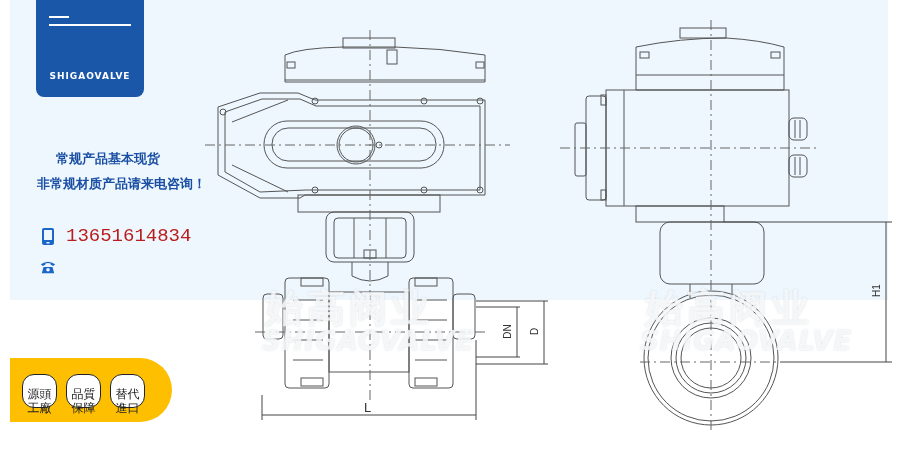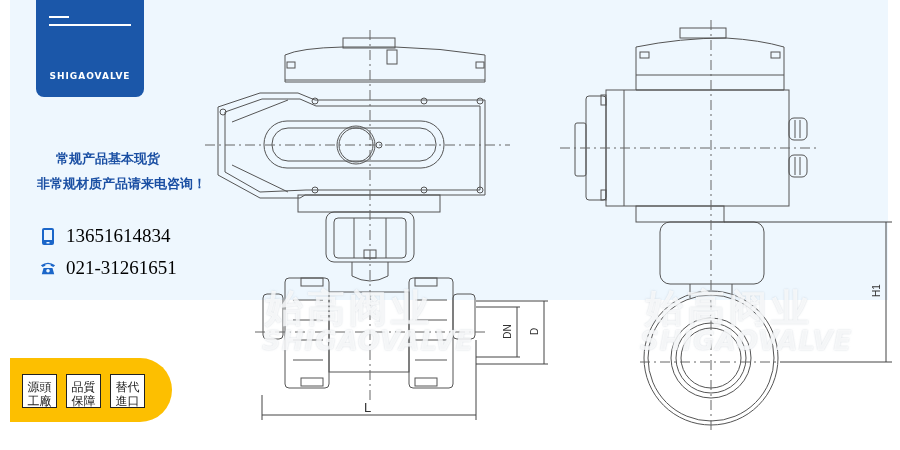--- a/index.html
+++ b/index.html
@@ -6,27 +6,27 @@
     body { width: 900px; height: 450px; position: relative; overflow: hidden; background: #ffffff; font-family: "DejaVu Sans", sans-serif; }
     .panel { position: absolute; left: 10px; top: 0; width: 878px; height: 300px; background: #eef7fe; }
     .logo { position: absolute; left: 36px; top: 0; width: 108px; height: 97px; background: #1b57a9; border-radius: 0 0 8px 8px; }
     .logo .bar1 { position: absolute; left: 13px; top: 16px; width: 20px; height: 2px; background: #fff; }
     .logo .bar2 { position: absolute; left: 13px; top: 24px; width: 82px; height: 2px; background: #fff; }
     .logo .sg { position: absolute; left: 8px; top: 28px; width: 92px; text-align: center; color: #fff; font-family: "DejaVu Sans", sans-serif; font-weight: bold; font-size: 38px; line-height: 40px; font-style: italic; letter-spacing: -2px; }
     .logo .brand { position: absolute; left: 0; top: 71px; width: 108px; text-align: center; color: #fff; font-family: "DejaVu Sans", sans-serif; font-weight: bold; font-size: 9px; letter-spacing: 1px; }
     .promo { position: absolute; left: 37px; color: #1a4fa3; font-weight: bold; font-size: 13px; font-family: "DejaVu Sans", sans-serif; white-space: nowrap; }
     .promo.l1 { top: 150px; margin-left: 19px; }
     .promo.l2 { top: 175px; }
-    .contact { position: absolute; left: 40px; display: flex; align-items: center; gap: 10px; font-family: Liberation Serif, serif; font-size: 19px; color: #000000; }
+    .contact { position: absolute; left: 40px; display: flex; align-items: center; gap: 10px; font-family: Liberation Mono, monospace; font-size: 19px; color: #b91c1c; }
     .contact.c1 { top: 225px; }
     .contact.c2 { top: 257px; }
     .contact .ico { width: 16px; height: 20px; display: flex; align-items: center; justify-content: center; }
     .pill { position: absolute; left: 10px; top: 358px; width: 162px; height: 64px; background: #fdbf00; border-radius: 0 32px 32px 0; }
     .badges { position: absolute; left: 22px; top: 374px; display: flex; gap: 9px; }
-    .badge { width: 35px; height: 34px; background: #fff; border: 1.5px solid #222; border-radius: 0; box-sizing: border-box; font-size: 12px; line-height: 14px; text-align: center; color: #222; padding-top: 5px; font-family: "DejaVu Sans", sans-serif; }
+    .badge { width: 35px; height: 34px; background: #fff; border: 1.5px solid #222; border-radius: 12px; box-sizing: border-box; font-size: 12px; line-height: 14px; text-align: center; color: #222; padding-top: 12px; font-family: "DejaVu Sans", sans-serif; }
     .drawing { position: absolute; left: 0; top: 0; }
     .watermark { position: absolute; color: rgba(255,255,255,0.75); font-weight: bold; font-family: "DejaVu Sans", sans-serif; text-shadow: 0 0 2px rgba(180,190,200,0.6); white-space: nowrap; }
     .wm1a { left: 265px; top: 283px; font-size: 38px; letter-spacing: 4px; }
     .wm1b { left: 262px; top: 326px; font-size: 26px; letter-spacing: 1px; font-style: italic; }
     .wm2a { left: 645px; top: 283px; font-size: 38px; letter-spacing: 4px; }
     .wm2b { left: 640px; top: 326px; font-size: 26px; letter-spacing: 1px; font-style: italic; }
     .dim { position: absolute; font-family: "Liberation Sans", sans-serif; color: #333; }
   </style>
 </head>
 <body>
@@ -53,21 +53,20 @@
   <span>13651614834</span>
 </div>
 <div class="contact c2">
   <span class="ico">
     <svg width="18" height="16" viewBox="0 0 18 16">
         <path d="M1 5 Q9 -1 17 5 L15 7 L12 5.5 L12 4 Q9 3 6 4 L6 5.5 L3 7 Z" fill="#1b66c9"></path>
         <path d="M4 8 L14 8 L16 15 L2 15 Z" fill="#1b66c9"></path>
         <circle cx="9" cy="11" r="2" fill="#eef7fe"></circle>
       </svg>
   </span>
-  <span>021-31261651</span>
 </div>
 
 <svg class="drawing" width="900" height="450" viewBox="0 0 900 450" fill="none" stroke="#555" stroke-width="1">
 
   <g>
     <rect x="343" y="38" width="52" height="10" stroke="#555"></rect>
     <path d="M285 55 Q300 48 343 47 L395 47 Q440 48 485 55 L485 82 L285 82 Z"></path>
     <line x1="285" y1="80" x2="485" y2="80"></line>
     <rect x="287" y="62" width="8" height="6"></rect>
     <rect x="476" y="62" width="8" height="6"></rect>

